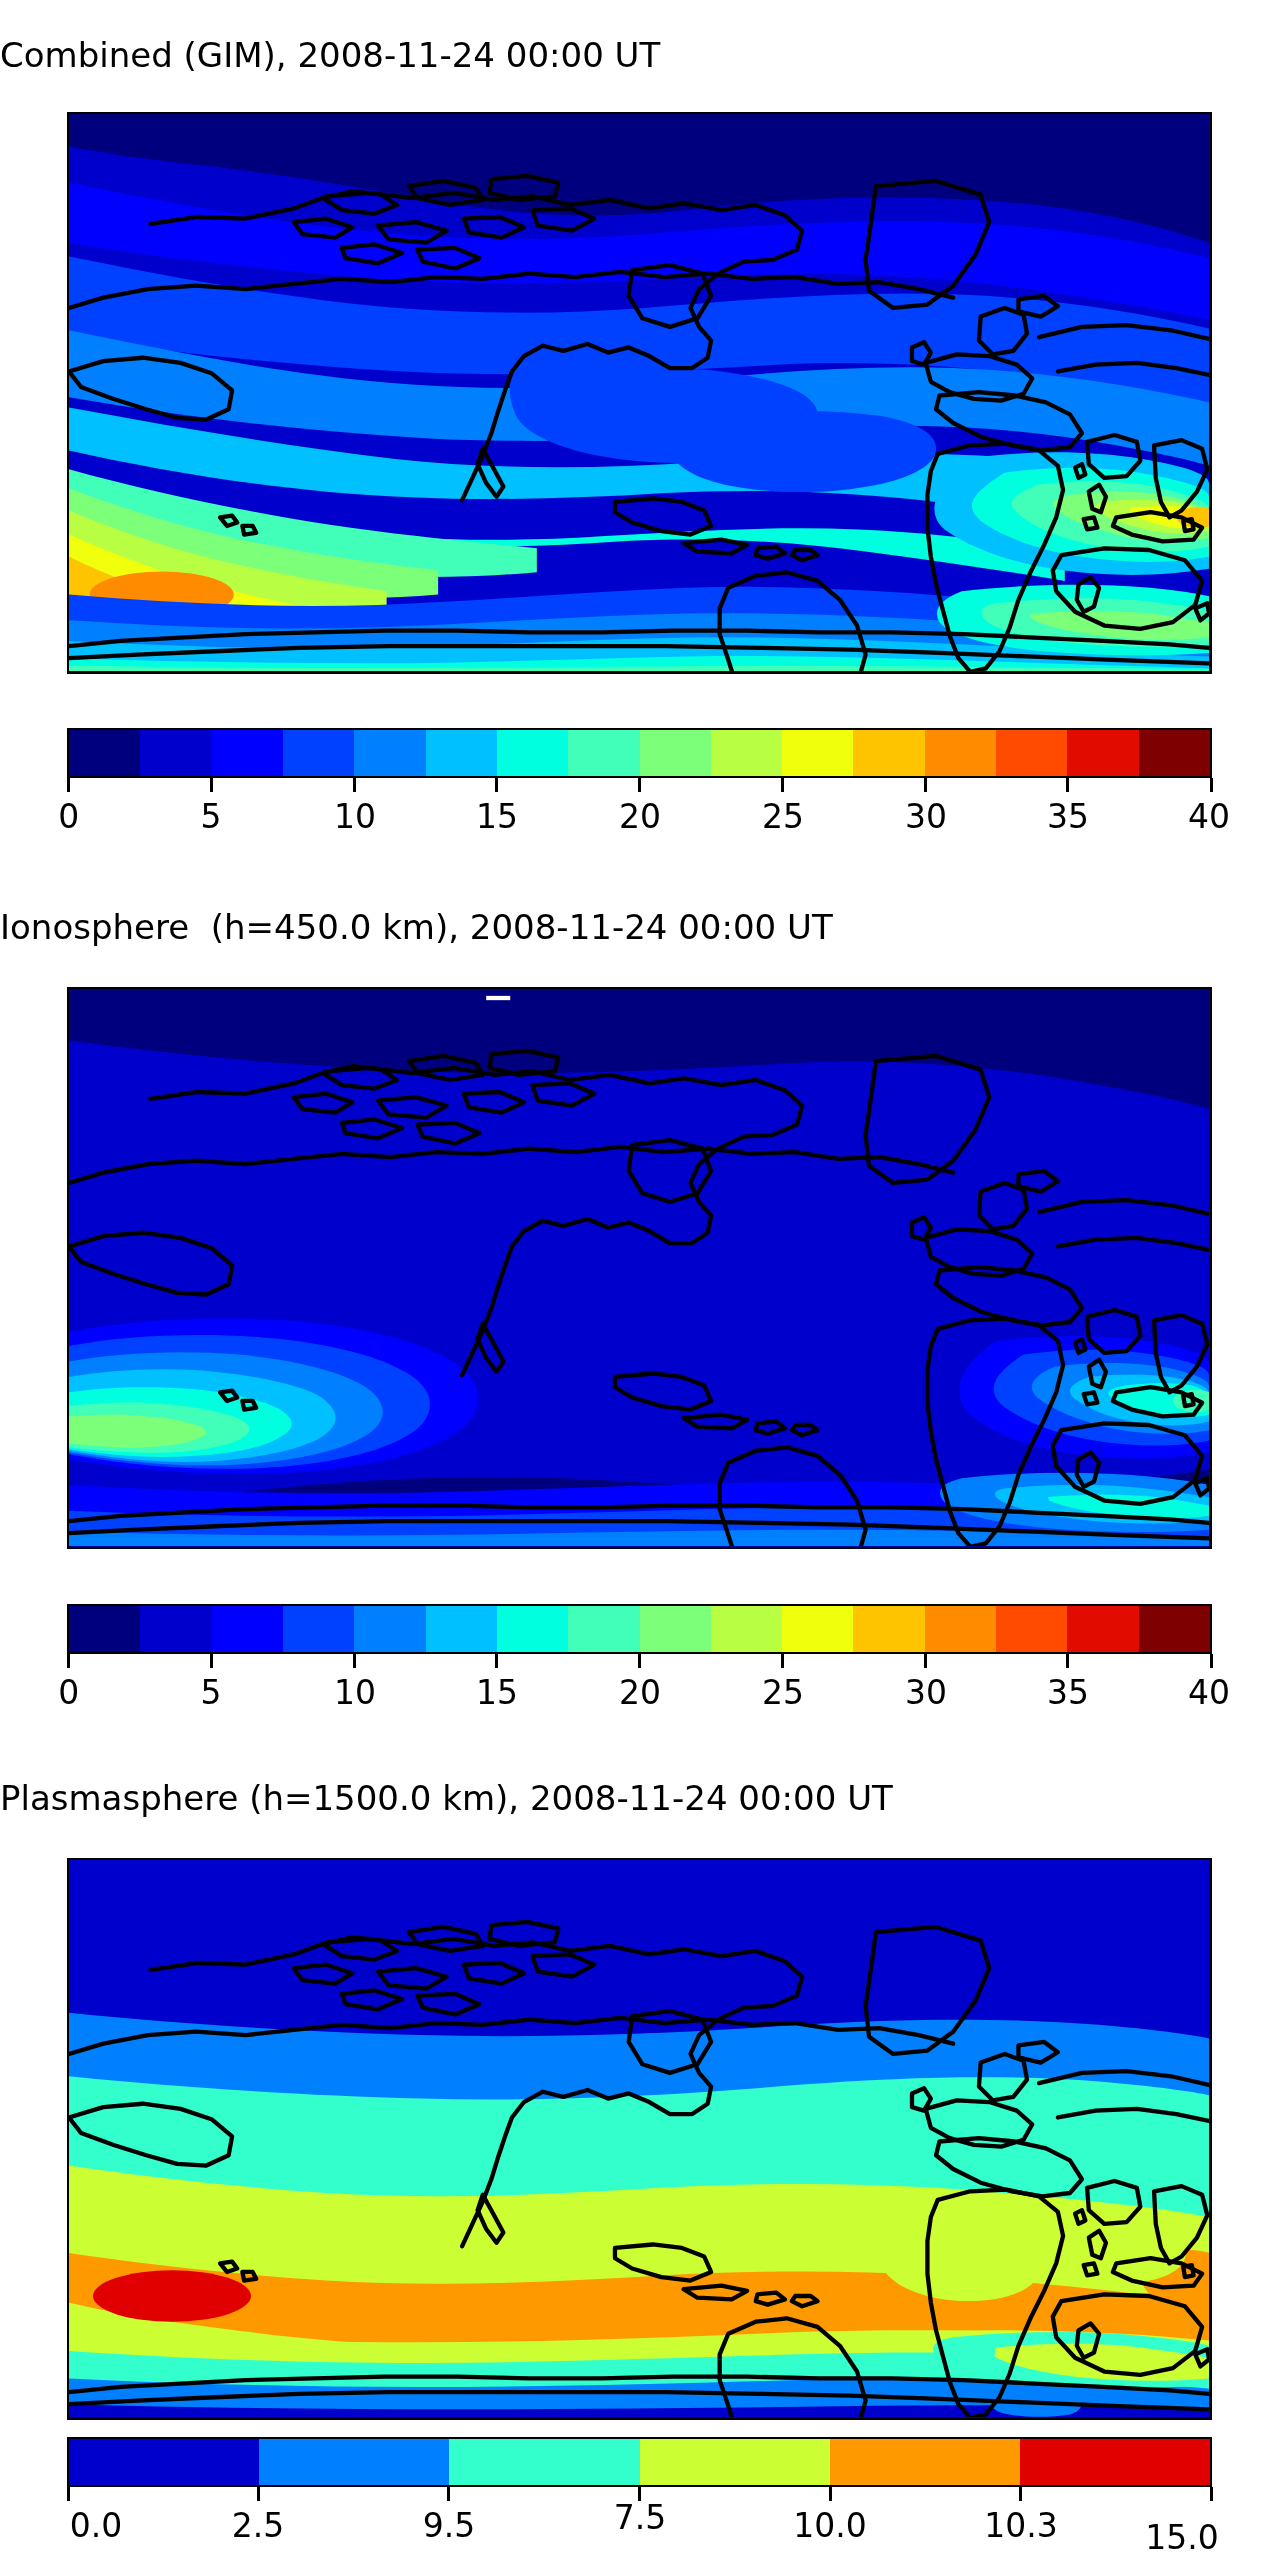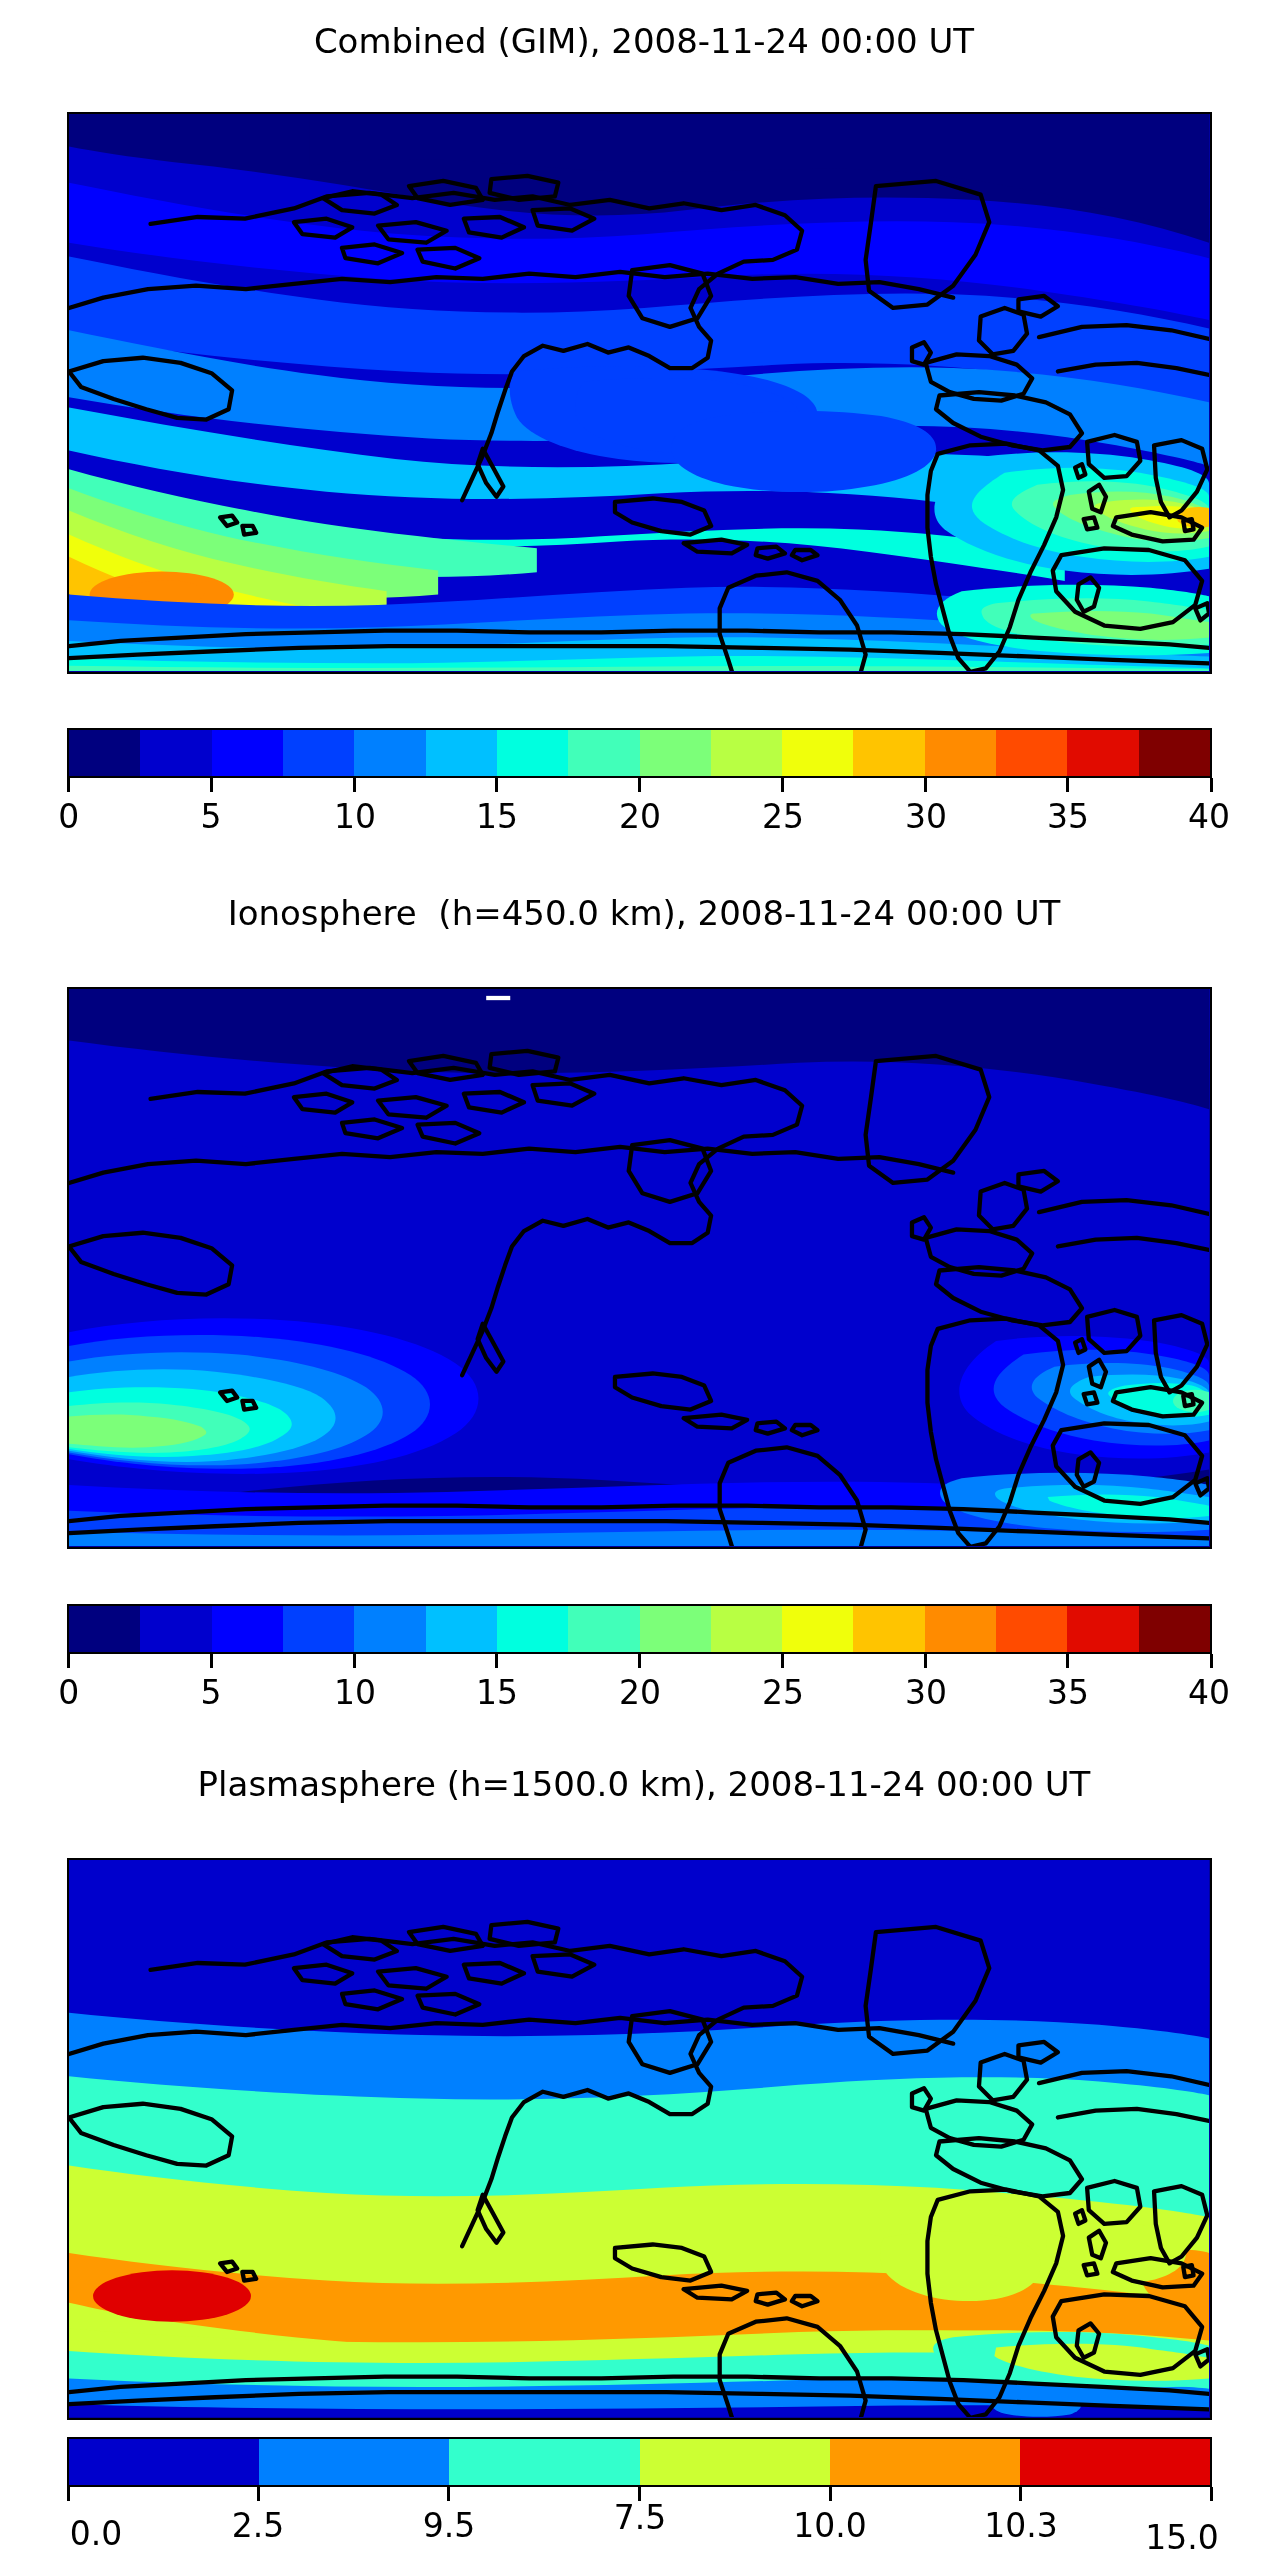--- a/index.html
+++ b/index.html
@@ -12,26 +12,27 @@
     position: relative;
     width: 1288px;
     height: 2576px;
     background: #ffffff;
     overflow: hidden;
   }
   .panel-group { position: absolute; left: 0; width: 1288px; }
   .panel-title {
     position: absolute;
     left: 0; width: 1288px;
-    text-align: center;
+    text-align: left;
     font-size: 34px;
     color: #000000;
     font-family: "DejaVu Sans", sans-serif;
     white-space: pre;
     line-height: 1;
+    margin-top: 14px;
   }
   .map-frame {
     position: absolute;
     border: 2.6px solid #000000;
     overflow: hidden;
     background: #0000a0;
   }
   .map-frame svg { display: block; }
   .cbar-wrap { position: absolute; }
   .cbar-box {
@@ -643,21 +644,21 @@
         <div class="cbar-cell" style="background:#e00000"></div>
       </div>
       <div class="cbar-ticks">
         <div class="tickmark" style="left:0px;   top:50px; height:13.7px;"></div>
         <div class="tickmark" style="left:190px; top:50px; height:13.7px;"></div>
         <div class="tickmark" style="left:380px; top:50px; height:13.7px;"></div>
         <div class="tickmark" style="left:571px; top:50px; height:13.7px;"></div>
         <div class="tickmark" style="left:762px; top:50px; height:13.7px;"></div>
         <div class="tickmark" style="left:952px;top:50px; height:13.7px;"></div>
         <div class="tickmark" style="left:1143px;top:50px; height:13.7px;"></div>
-        <div class="ticklabel" style="left:29px;   top:69px;margin-top:8px;">0.0</div>
+        <div class="ticklabel" style="left:29px;   top:69px;">0.0</div>
         <div class="ticklabel" style="left:191px;  top:69px;">2.5</div>
         <div class="ticklabel" style="left:382px;  top:69px;">9.5</div>
         <div class="ticklabel" style="left:573px;  top:61px;">7.5</div>
         <div class="ticklabel" style="left:763px;  top:69px;">10.0</div>
         <div class="ticklabel" style="left:954px; top:69px;">10.3</div>
         <div class="ticklabel" style="left:1115px; top:81px;">15.0</div>
       </div>
     </div>
   </div>
 

